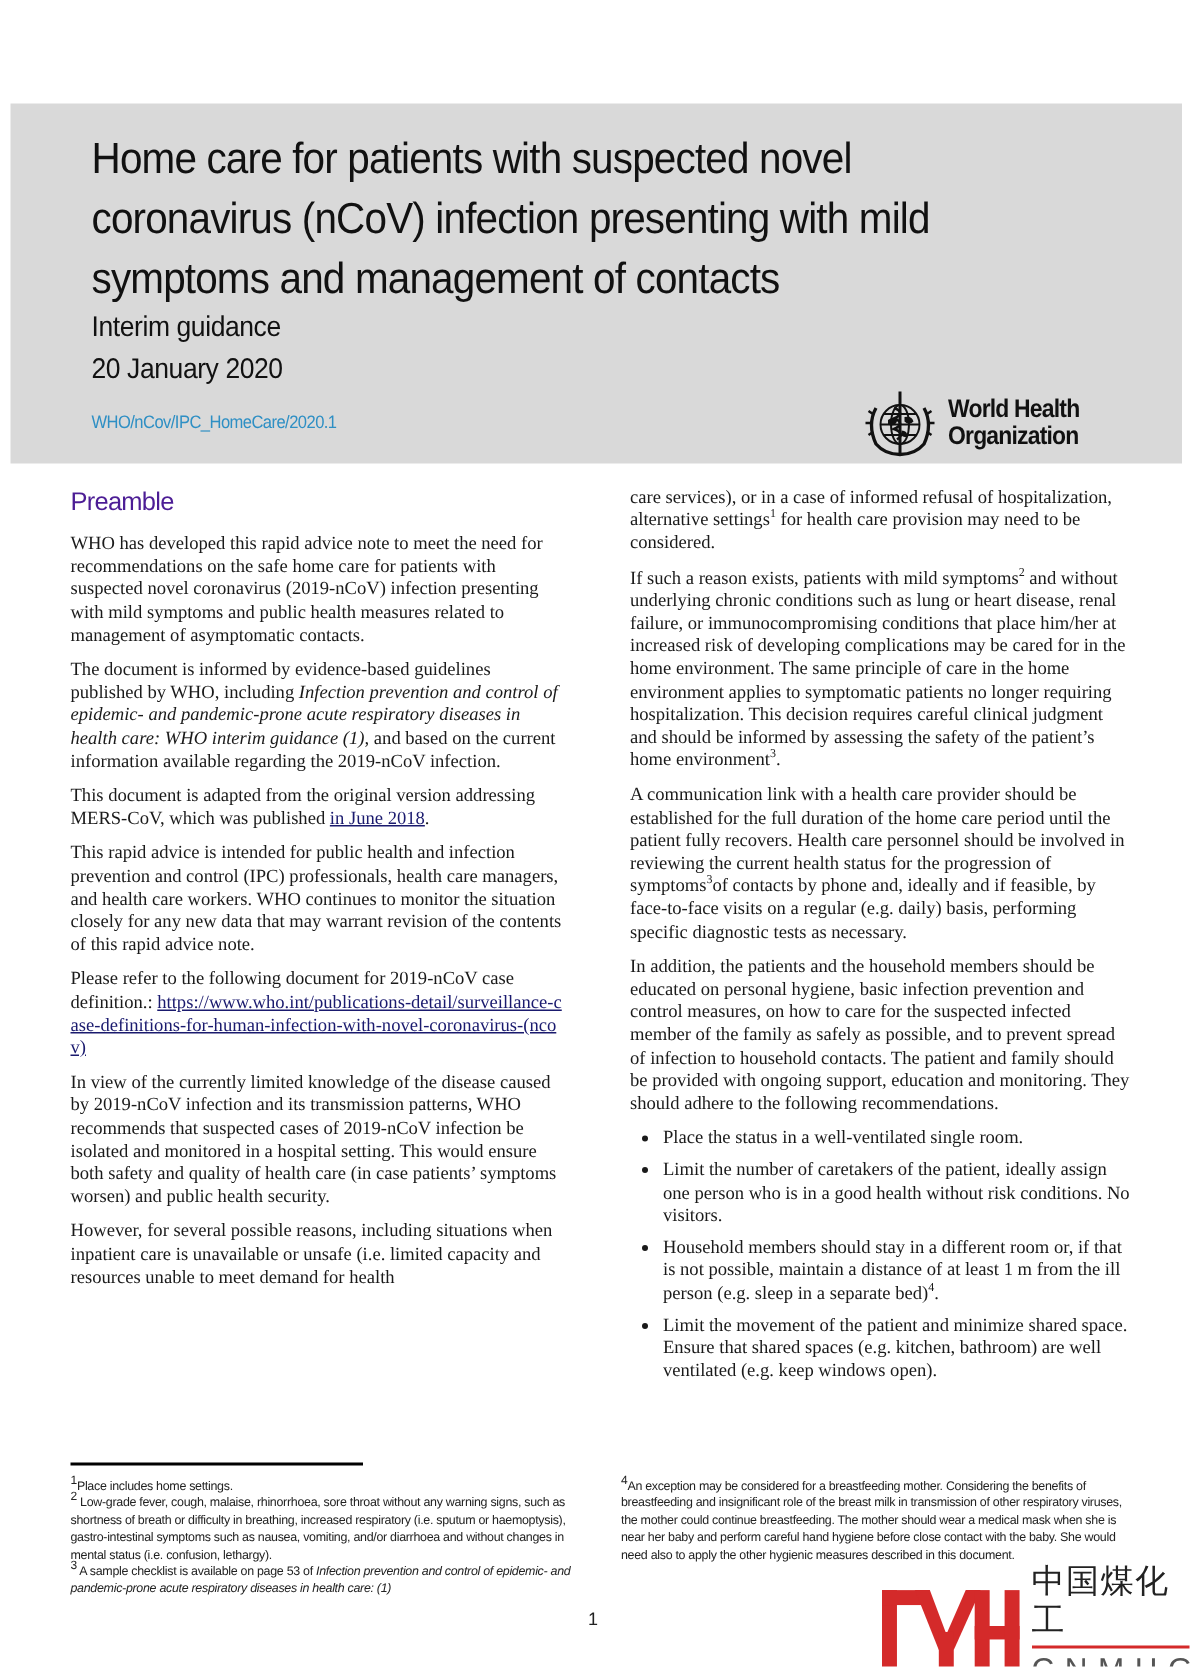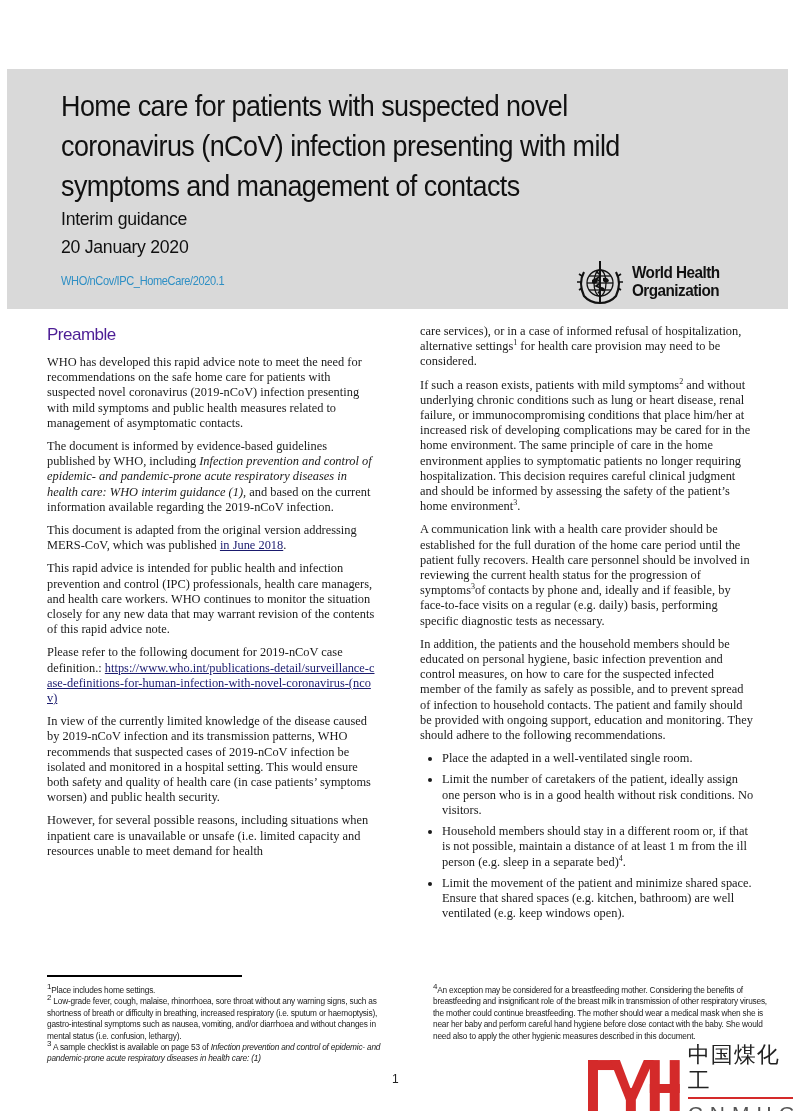--- a/index.html
+++ b/index.html
@@ -18,21 +18,21 @@
   .col p { margin: 0 0 8px 0; }
   .h2 { font-family: "Liberation Sans", sans-serif; color: #4c1d95; font-size: 17px; line-height: 21px; margin: 0 0 10px 0; font-weight: normal; letter-spacing: -0.5px; }
   .h2.sec2 { margin-top: 30px; }
   a.link { color: #1a1a6e; text-decoration: underline; }
   sup { font-size: 8px; line-height: 0; }
   ul.recs { margin: 0; padding-left: 22px; }
   ul.recs li { margin-bottom: 6px; padding-left: 0; }
 
   .fn-rule { position: absolute; left: 47px; top: 975px; width: 195px; height: 2px; background: #000; }
   .footnotes-left { position: absolute; left: 47px; top: 985px; width: 335px; font-family: "Liberation Sans", sans-serif; font-size: 8.3px; line-height: 11.4px; color: #222; letter-spacing: -0.2px; }
-  .footnotes-right { position: absolute; left: 433px; top: 985px; width: 340px; font-family: "Liberation Sans", sans-serif; font-size: 8.3px; line-height: 11.4px; color: #222; letter-spacing: -0.2px; }
+  .footnotes-right { position: absolute; left: 414px; top: 985px; width: 340px; font-family: "Liberation Sans", sans-serif; font-size: 8.3px; line-height: 11.4px; color: #222; letter-spacing: -0.2px; }
   .footnotes-left div, .footnotes-right div { margin: 0; }
   .page-num { position: absolute; left: 392px; top: 1072px; font-family: "Liberation Sans", sans-serif; font-size: 12px; color: #222; }
   .watermark { position: absolute; left: 588px; top: 1042px; display: flex; align-items: center; }
   .wm-mark { width: 92px; height: 64px; }
   .wm-text { margin-left: 8px; }
   .wm-cn { font-family: "DejaVu Sans", sans-serif; font-size: 22px; color: #222; letter-spacing: 1px; line-height: 26px; }
   .wm-rule { height: 2px; background: #d42a2a; width: 105px; margin: 3px 0; }
   .wm-en { font-family: "Liberation Sans", sans-serif; font-size: 21px; color: #555; letter-spacing: 7px; line-height: 24px; }
 </style>
 </head>
@@ -77,21 +77,21 @@
   <p>In view of the currently limited knowledge of the disease caused by 2019-nCoV infection and its transmission patterns, WHO recommends that suspected cases of 2019-nCoV infection be isolated and monitored in a hospital setting. This would ensure both safety and quality of health care (in case patients’ symptoms worsen) and public health security.</p>
   <p>However, for several possible reasons, including situations when inpatient care is unavailable or unsafe (i.e. limited capacity and resources unable to meet demand for health</p>
 </div>
 
 <div class="col col-right">
   <p><span>care services), or in a case of informed refusal of hospitalization, alternative settings</span><sup>1</sup><span> for health care provision may need to be considered.</span></p>
   <p><span>If such a reason exists, patients with mild symptoms</span><sup>2</sup><span> and without underlying chronic conditions such as lung or heart disease, renal failure, or immunocompromising conditions that place him/her at increased risk of developing complications may be cared for in the home environment. The same principle of care in the home environment applies to symptomatic patients no longer requiring hospitalization. This decision requires careful clinical judgment and should be informed by assessing the safety of the patient’s home environment</span><sup>3</sup><span>.</span></p>
   <p><span>A communication link with a health care provider should be established for the full duration of the home care period until the patient fully recovers. Health care personnel should be involved in reviewing the current health status for the progression of symptoms</span><sup>3</sup><span>of contacts by phone and, ideally and if feasible, by face-to-face visits on a regular (e.g. daily) basis, performing specific diagnostic tests as necessary.</span></p>
   <p>In addition, the patients and the household members should be educated on personal hygiene, basic infection prevention and control measures, on how to care for the suspected infected member of the family as safely as possible, and to prevent spread of infection to household contacts.  The patient and family should be provided with ongoing support, education and monitoring. They should adhere to the following recommendations.</p>
   <ul class="recs">
-    <li>Place the adapted in a well-ventilated single room.</li>
+    <li>Place the status in a well-ventilated single room.</li>
     <li>Limit the number of caretakers of the patient, ideally assign one person who is in a good health without risk conditions. No visitors.</li>
     <li><span>Household members should stay in a different room or, if that is not possible, maintain a distance of at least 1 m from the ill person (e.g. sleep in a separate bed)</span><sup>4</sup><span>.</span></li>
     <li>Limit the movement of the patient and minimize shared space. Ensure that shared spaces (e.g. kitchen, bathroom) are well ventilated (e.g. keep windows open).</li>
   </ul>
 </div>
 
 <div class="fn-rule"></div>
 <div class="footnotes-left">
   <div><sup>1</sup><span>Place includes home settings.</span></div>
   <div><sup>2</sup><span> Low-grade fever, cough, malaise, rhinorrhoea, sore throat without any warning signs, such as shortness of breath or difficulty in breathing, increased respiratory (i.e. sputum or haemoptysis), gastro-intestinal symptoms such as nausea, vomiting, and/or diarrhoea and without changes in mental status (i.e. confusion, lethargy).</span></div>

